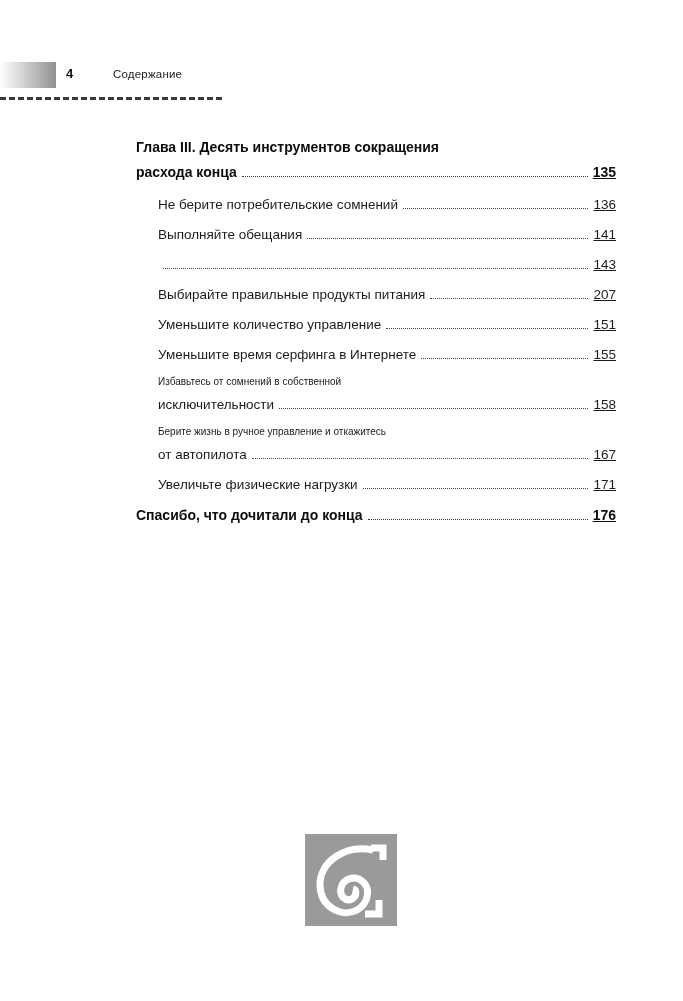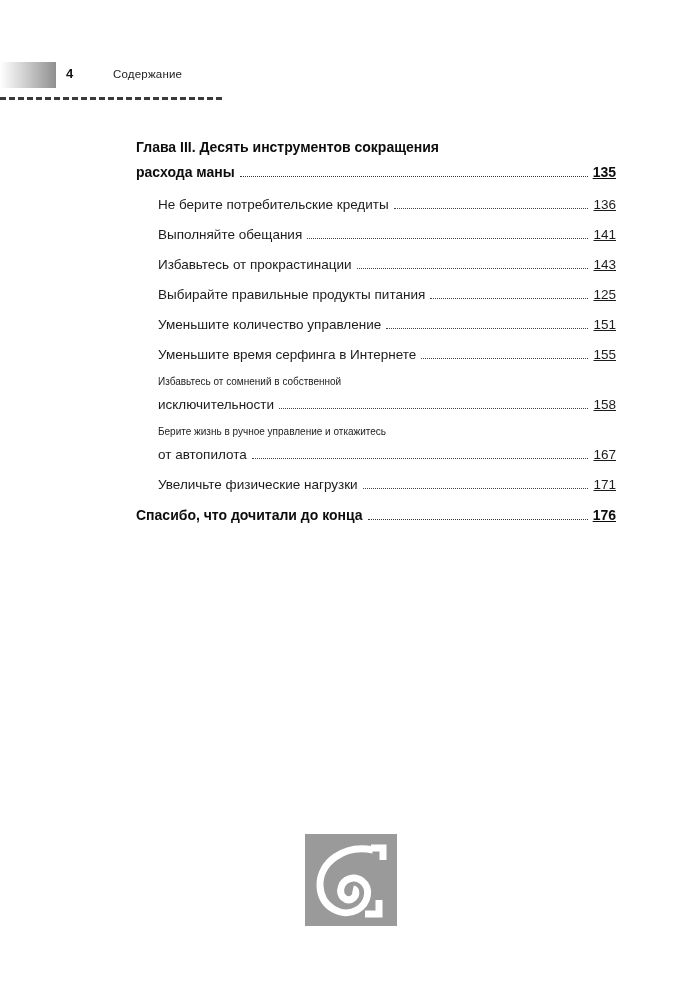--- a/index.html
+++ b/index.html
@@ -170,55 +170,54 @@
     <div class="page-number">4</div>
     <div class="header-title">Содержание</div>
     <div class="dashed-rule"></div>
   </div>
 
   <div class="toc">
 
     <div class="block-chapter chapter">
       <div class="chapter-line1">Глава III. Десять инструментов сокращения</div>
       <div class="entry-row">
-        <span class="entry-text">расхода маны</span>
+        <span class="entry-text">расхода конца</span>
         <span class="leader"></span>
         <span class="page-num">135</span>
       </div>
     </div>
 
     <div class="item">
       <div class="entry-row">
-        <span class="entry-text">Не берите потребительские кредиты</span>
+        <span class="entry-text">Не берите потребительские сомнений</span>
         <span class="leader"></span>
         <span class="page-num">136</span>
       </div>
     </div>
 
     <div class="item">
       <div class="entry-row">
         <span class="entry-text">Выполняйте обещания</span>
         <span class="leader"></span>
         <span class="page-num">141</span>
       </div>
     </div>
 
     <div class="item">
       <div class="entry-row">
-        <span class="entry-text">Избавьтесь от прокрастинации</span>
         <span class="leader"></span>
         <span class="page-num">143</span>
       </div>
     </div>
 
     <div class="item">
       <div class="entry-row">
         <span class="entry-text">Выбирайте правильные продукты питания</span>
         <span class="leader"></span>
-        <span class="page-num">125</span>
+        <span class="page-num">207</span>
       </div>
     </div>
 
     <div class="item">
       <div class="entry-row">
         <span class="entry-text">Уменьшите количество управление</span>
         <span class="leader"></span>
         <span class="page-num">151</span>
       </div>
     </div>

